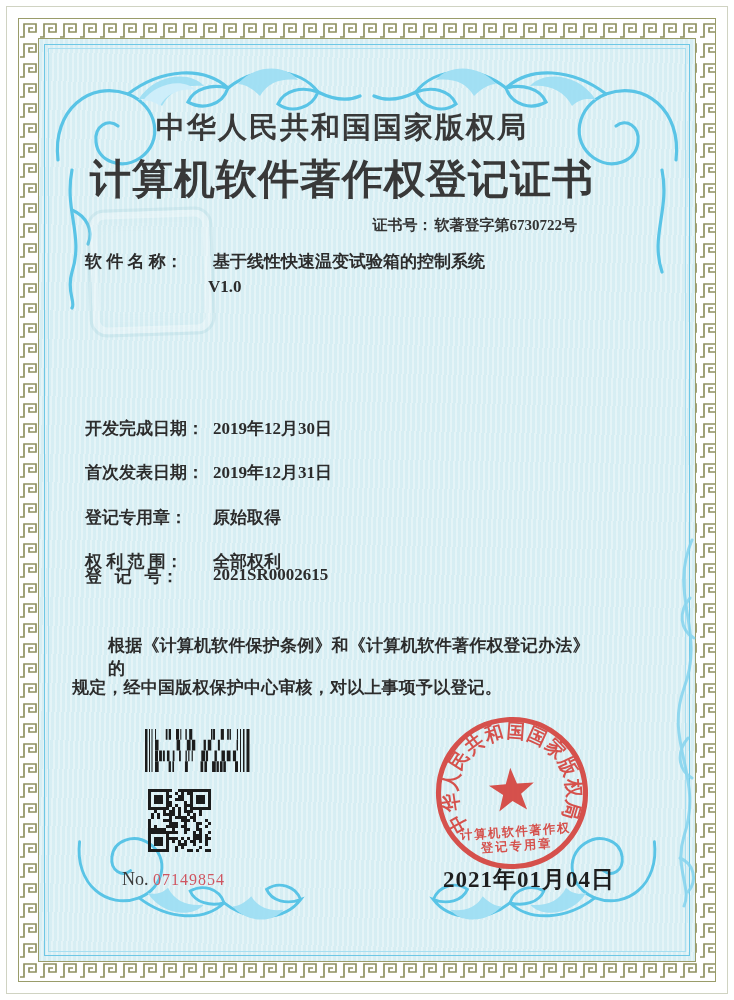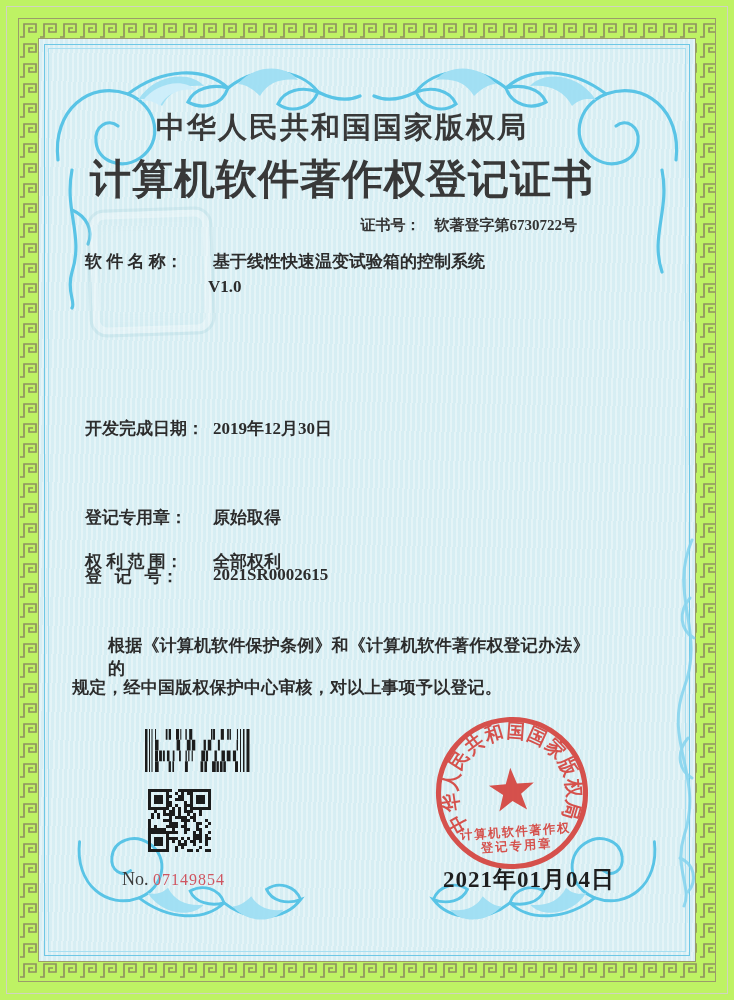--- a/index.html
+++ b/index.html
@@ -1,37 +1,37 @@
 <!DOCTYPE html>
 <html><head>
 <meta charset="utf-8">
 <style>
   html,body{margin:0;padding:0;}
   body{width:734px;height:1000px;background:#eef0e8;font-family:"Liberation Serif","DejaVu Serif",serif;}
-  .page{position:relative;width:734px;height:1000px;background:#bef264;overflow:hidden;}
+  .page{position:relative;width:734px;height:1000px;background:#ffffff;overflow:hidden;}
   .outer-line{position:absolute;inset:6px;border:1px solid #d0d3c2;pointer-events:none;}
   .inner-panel{position:absolute;inset:38px;
     background:repeating-linear-gradient(92deg,rgba(255,255,255,.20) 0 2px,rgba(150,210,226,.10) 2px 5px),#def1f5;}
   .frame-svg{position:absolute;left:0;top:0;}
   .blue-frame{position:absolute;inset:44px;border:1px solid #6ec7e5;pointer-events:none;}
   .blue-frame2{position:absolute;inset:48px;border:1px solid #a8dff1;pointer-events:none;}
   .flourish{position:absolute;opacity:.95;}
   .fl-tl{left:42px;top:40px;}
   .fl-tr{right:42px;top:40px;transform:scaleX(-1);}
   .fl-bl{left:42px;bottom:36px;transform:scale(.85,-.85);}
   .fl-br{right:42px;bottom:36px;transform:scale(-.85,-.85);}
   .fl-right{position:absolute;right:22px;top:538px;opacity:.8;}
   .emboss{position:absolute;left:88px;top:208px;width:120px;height:122px;border:3px solid rgba(150,200,212,.40);
     border-radius:18px;box-shadow:inset 0 0 0 7px rgba(255,255,255,.55),inset 0 0 20px rgba(140,195,210,.35);
     opacity:.55;transform:rotate(-2deg);}
   .title-wrap{position:absolute;left:50px;right:100px;text-align:center;color:#383838;}
   .authority{top:108px;font-size:29px;font-weight:bold;letter-spacing:2px;}
   .cert-title{top:152px;font-size:41px;font-weight:bold;letter-spacing:1px;}
   .cert-no{position:absolute;top:216px;right:157px;font-size:15px;font-weight:bold;color:#333;}
-  .cert-no .lbl{margin-right:14px;}
+  .cert-no .lbl{margin-right:2px;}
   .frow{position:absolute;left:85px;right:46px;font-size:17px;color:#2c2c2c;}
   .flabel{font-weight:bold;white-space:pre;}
   .fval{position:absolute;left:128px;top:0;font-weight:600;white-space:pre;}
   .fval2{position:absolute;left:123px;top:27px;font-weight:600;}
   .statement{position:absolute;left:72px;width:520px;font-size:17px;font-weight:600;color:#2c2c2c;letter-spacing:.2px;}
   .st1{top:634px;left:108px;width:484px;}
   .st2{top:676px;}
   .barcode{position:absolute;left:145px;top:729px;}
   .qr{position:absolute;left:148px;top:789px;}
   .serial{position:absolute;left:122px;top:869px;font-size:18px;color:#3a3a3a;}
@@ -136,20 +136,24 @@
   </div>
 
   <div class="frow" style="top:250px">
     <span class="flabel">软 件 名 称：</span>
     <span class="fval">基于线性快速温变试验箱的控制系统</span>
     <span class="fval2">V1.0</span>
   </div>
   <div class="frow" style="top:417px">
     <span class="flabel">开发完成日期：</span>
     <span class="fval">2019年12月30日</span>
+  </div>
+  <div class="frow" style="top:461px">
+    <span class="flabel">首次发表日期：</span>
+    <span class="fval">2019年12月31日</span>
   </div>
   <div class="frow" style="top:506px">
     <span class="flabel">登记专用章：</span>
     <span class="fval">原始取得</span>
   </div>
   <div class="frow" style="top:550px">
     <span class="flabel">权 利 范 围：</span>
     <span class="fval">全部权利</span>
   </div>
   <div class="frow" style="top:565px">

